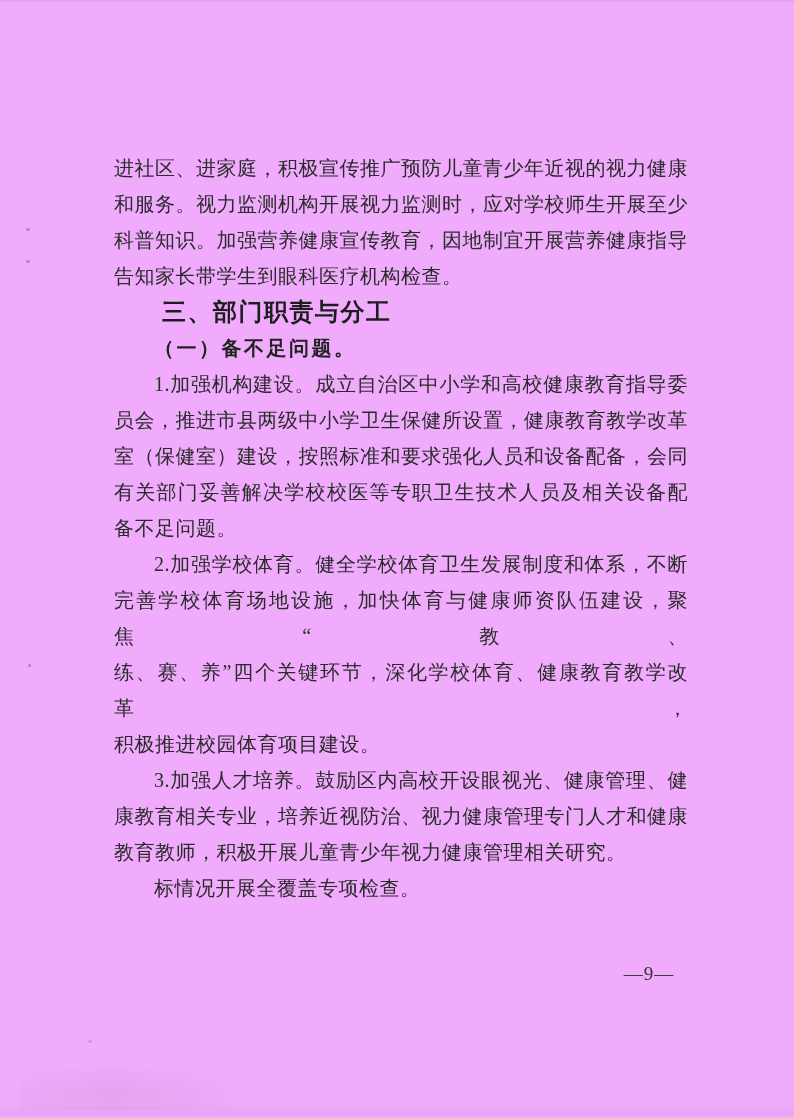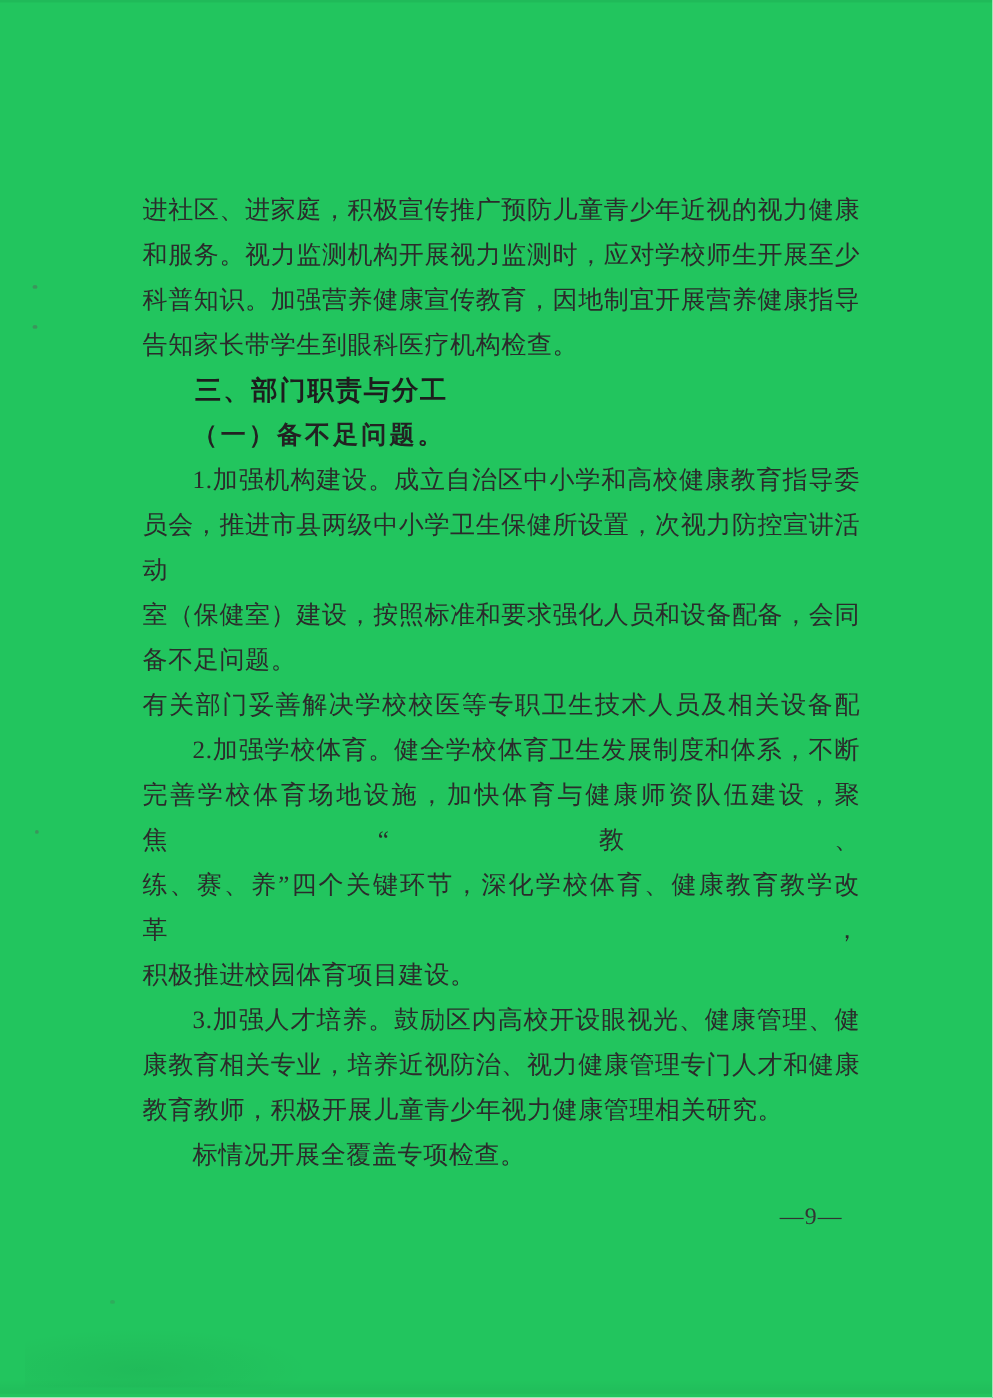--- a/index.html
+++ b/index.html
@@ -4,21 +4,21 @@
 <style>
   html, body {
     margin: 0;
     padding: 0;
     background: #ffffff;
   }
   .page {
     position: relative;
     width: 794px;
     height: 1118px;
-    background: #22c55e;
+    background: #f0abfc;
     overflow: hidden;
     font-family: "Liberation Serif", "DejaVu Serif", serif;
     color: #2b2b2b;
   }
   
   .edge-top {
     position: absolute;
     top: 0; left: 0; right: 0;
     height: 2px;
     background: rgba(0,0,0,0.05);
@@ -65,21 +65,21 @@
   }
   .line.last {
     text-align: left;
     text-align-last: left;
   }
   .block.indent .line:first-child {
     text-indent: 2em;
   }
   .block.heading-section .line {
     font-weight: bold;
-    font-size: 21px;
+    font-size: 24px;
     color: #1d1d1d;
     letter-spacing: 1.5px;
   }
   .block.heading-sub .line {
     font-weight: 600;
     color: #222222;
     letter-spacing: 2.5px;
   }
   .page-number {
     position: absolute;
@@ -111,24 +111,24 @@
         <div class="line last">告知家长带学生到眼科医疗机构检查。</div>
       </div>
       <div class="block heading-section indent">
         <div class="line last">三、部门职责与分工</div>
       </div>
       <div class="block heading-sub indent">
         <div class="line last">（一）备不足问题。</div>
       </div>
       <div class="block body indent">
         <div class="line">1.加强机构建设。成立自治区中小学和高校健康教育指导委</div>
-        <div class="line">员会，推进市县两级中小学卫生保健所设置，次视力防控宣讲活动</div>
+        <div class="line">员会，推进市县两级中小学卫生保健所设置，健康教育教学改革</div>
         <div class="line">室（保健室）建设，按照标准和要求强化人员和设备配备，会同</div>
+        <div class="line">有关部门妥善解决学校校医等专职卫生技术人员及相关设备配</div>
         <div class="line last">备不足问题。</div>
-        <div class="line">有关部门妥善解决学校校医等专职卫生技术人员及相关设备配</div>
       </div>
       <div class="block body indent">
         <div class="line">2.加强学校体育。健全学校体育卫生发展制度和体系，不断</div>
         <div class="line">完善学校体育场地设施，加快体育与健康师资队伍建设，聚焦“教、</div>
         <div class="line">练、赛、养”四个关键环节，深化学校体育、健康教育教学改革，</div>
         <div class="line last">积极推进校园体育项目建设。</div>
       </div>
       <div class="block body indent">
         <div class="line">3.加强人才培养。鼓励区内高校开设眼视光、健康管理、健</div>
         <div class="line">康教育相关专业，培养近视防治、视力健康管理专门人才和健康</div>

